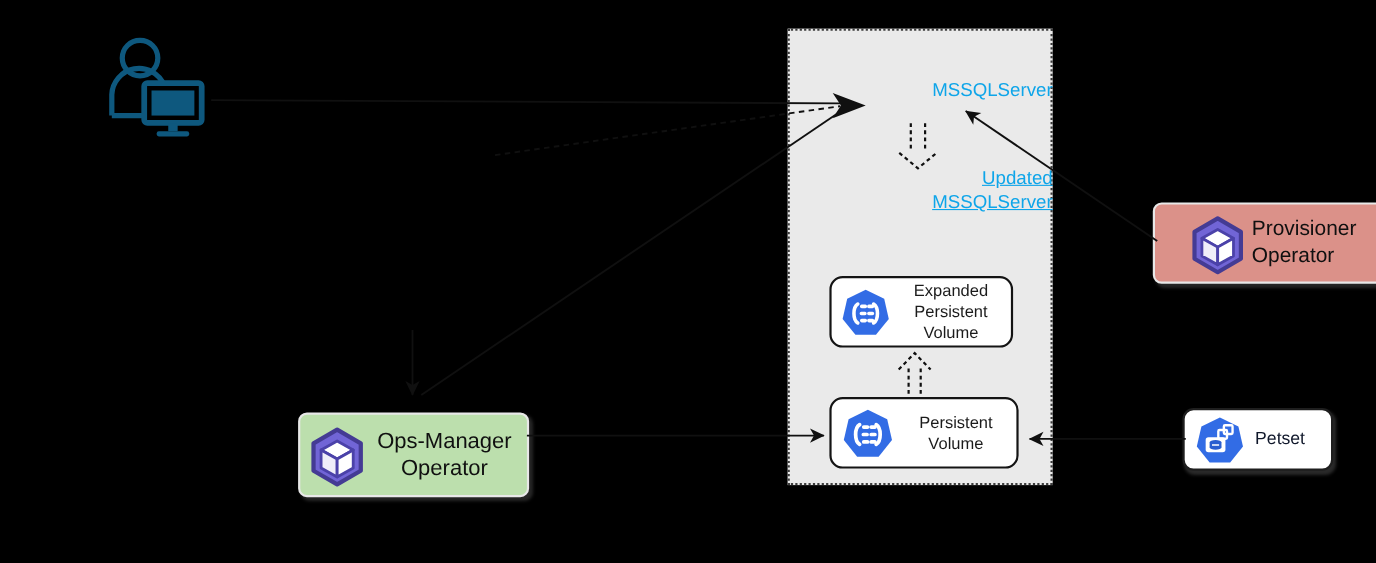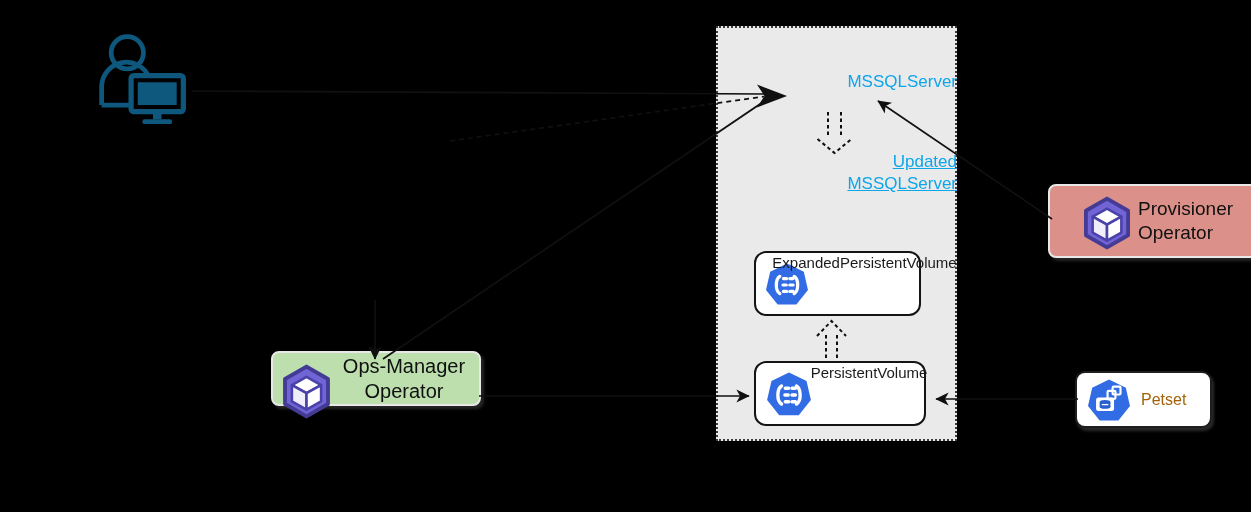--- a/index.html
+++ b/index.html
@@ -9,45 +9,45 @@
   .panel{position:absolute;left:716px;top:26px;width:241px;height:415px;
          background:#EAEAEA;border:2px dotted #3c3c3c;box-sizing:border-box;}
   
   .lbl{position:absolute;text-align:right;color:#0ea5e9;}
   .lbl-mssql{left:716px;top:72px;width:241px;font-size:17px;}
   .lbl-updated{left:716px;top:151px;width:241px;font-size:17px;line-height:22px;text-decoration:underline;}
   
   .resbox{position:absolute;background:#fff;border:2px solid #141414;border-radius:12px;
           box-sizing:border-box;}
   .resbox .ic{position:absolute;}
-  .resbox .txt{position:absolute;top:0;bottom:0;display:flex;flex-direction:row;
+  .resbox .txt{position:absolute;top:0;bottom:0;display:flex;flex-direction:column;
                justify-content:center;text-align:center;font-size:15px;line-height:19px;color:#1b1b1b;}
   #epv-box{left:754px;top:251px;width:167px;height:65px;}
   #epv-box .ic{left:8px;top:9px;}
   #epv-box .txt{left:58px;right:4px;}
   #pv-box{left:754px;top:361px;width:172px;height:65px;}
   #pv-box .ic{left:9px;top:8px;}
   #pv-box .txt{left:62px;right:4px;}
   
   #petset-box{position:absolute;left:1075px;top:371px;width:137px;height:57px;background:#fff;
               border:2px solid #1e1e1e;border-radius:10px;box-sizing:border-box;
               box-shadow:2px 3px 3px rgba(120,120,120,0.35);}
   #petset-box .ic{position:absolute;left:9px;top:5px;}
   #petset-box .txt{position:absolute;left:64px;top:0;bottom:0;display:flex;align-items:center;
-                   font-size:16px;color:#a16207;}
+                   font-size:16px;color:#0f172a;}
   
   .opbox{position:absolute;border:2px solid #E8E8E8;border-radius:8px;box-sizing:border-box;
          box-shadow:3px 3px 3px rgba(150,150,150,0.25);}
   .opbox .ic{position:absolute;}
   .opbox .txt{position:absolute;top:0;bottom:0;display:flex;flex-direction:column;
               justify-content:center;color:#101010;}
   #provisioner-box{left:1048px;top:184px;width:212px;height:74px;background:#DB9189;}
   #provisioner-box .ic{left:30px;top:10px;}
   #provisioner-box .txt{left:88px;right:2px;font-size:19px;line-height:24px;text-align:left;}
-  #ops-box{left:271px;top:351px;width:210px;height:55px;background:#BCDFAD;}
+  #ops-box{left:271px;top:375px;width:210px;height:77px;background:#BCDFAD;}
   #ops-box .ic{left:6px;top:11px;}
   #ops-box .txt{left:62px;right:6px;font-size:20px;line-height:25px;text-align:center;}
   
   #person{position:absolute;left:95px;top:30px;}
   
   #arrows{position:absolute;left:0;top:0;pointer-events:none;}
 </style>
 </head>
 <body>
 

